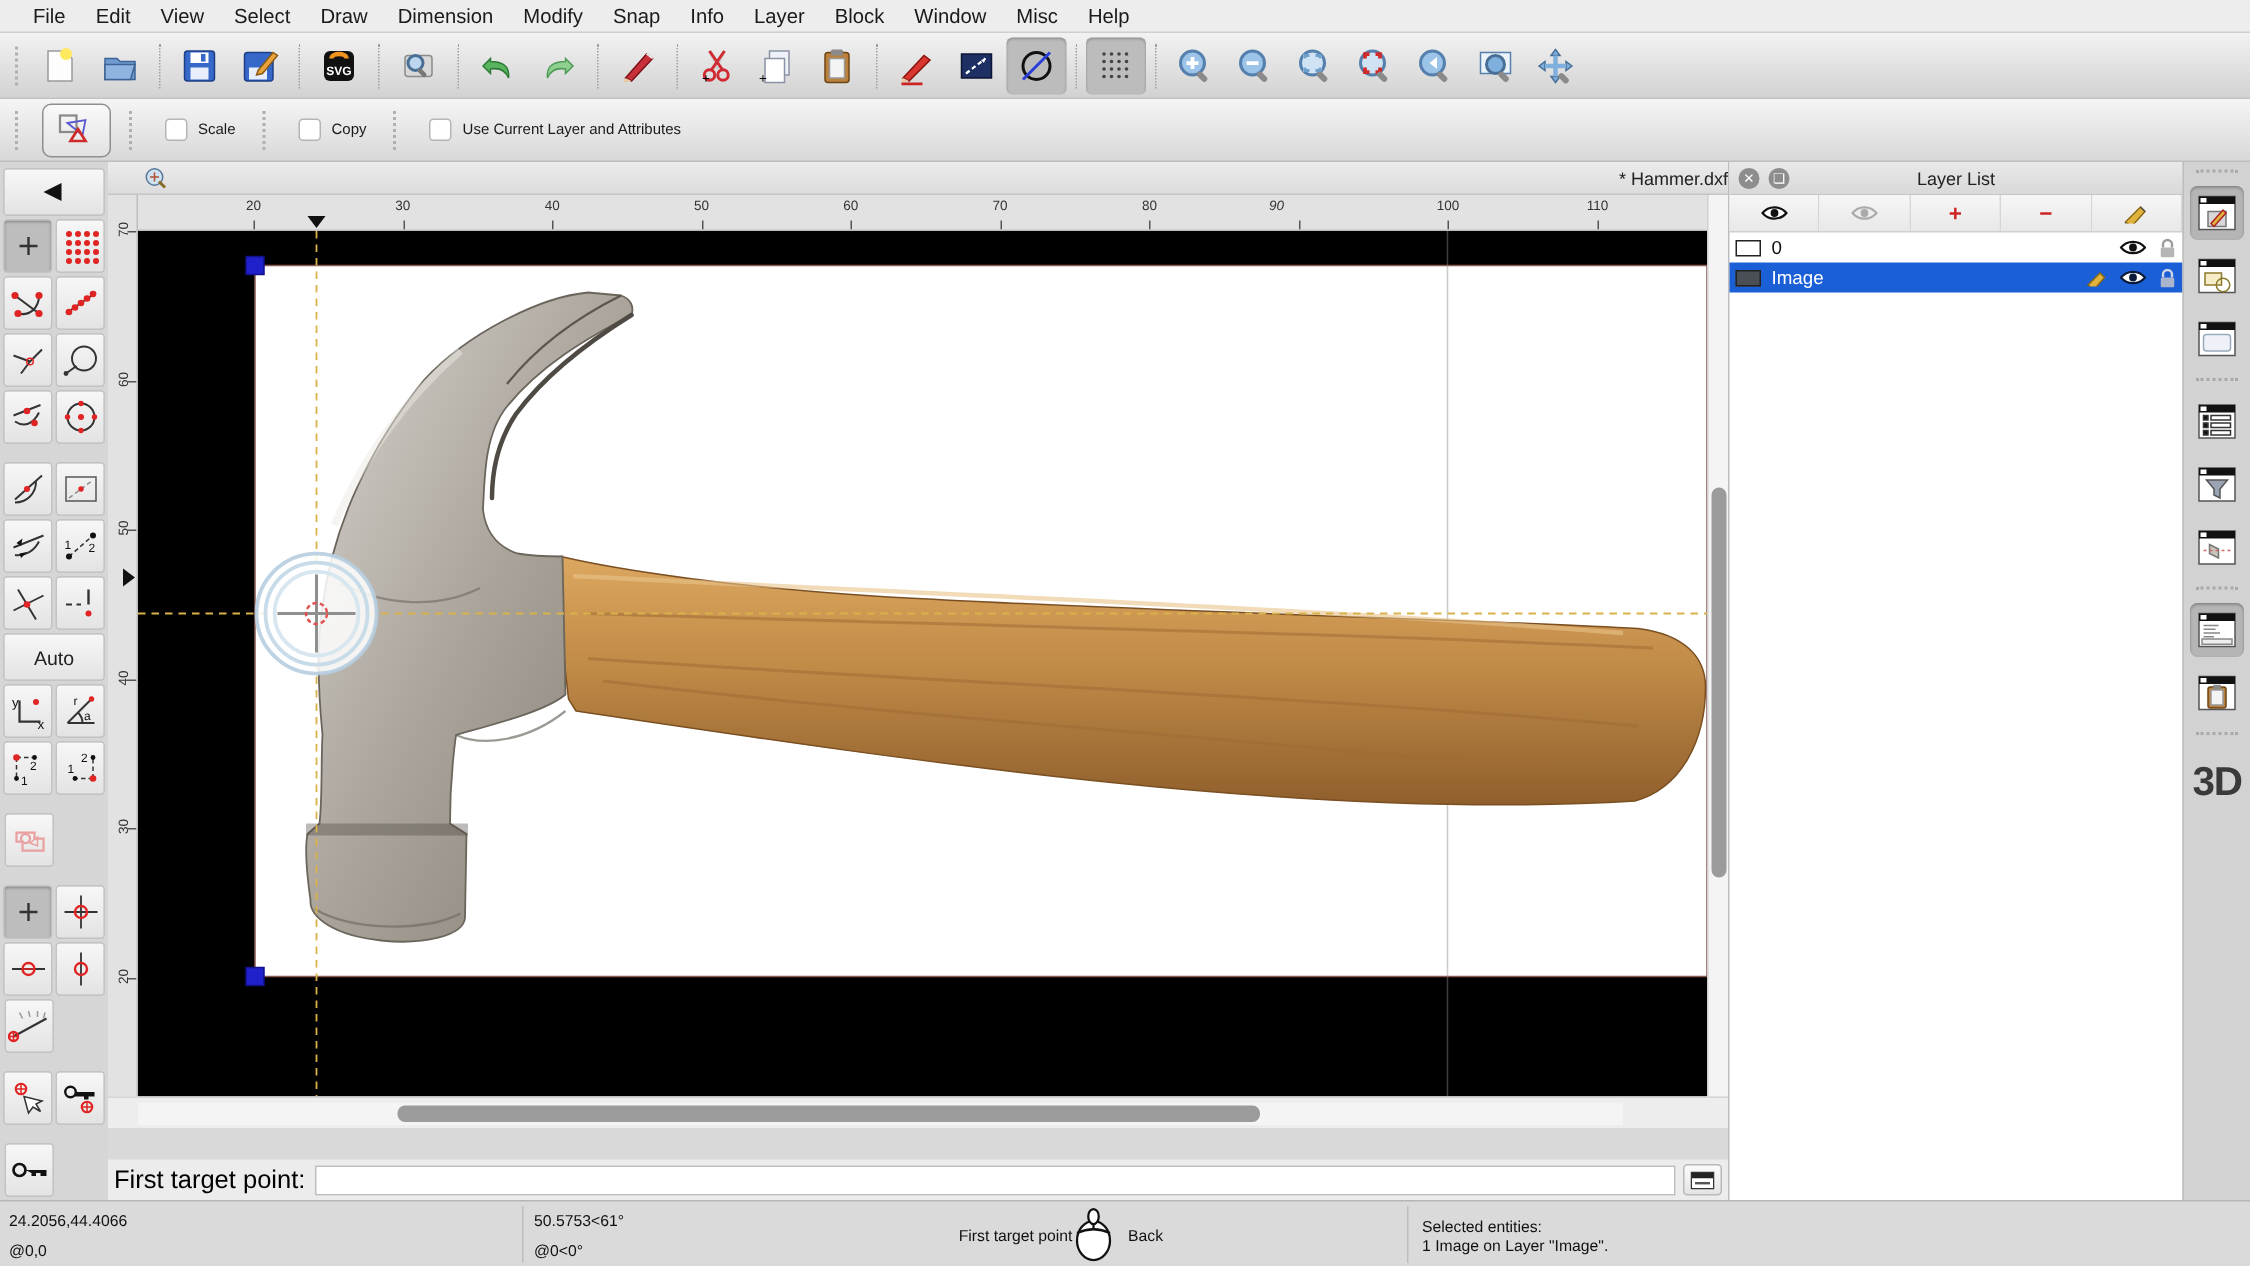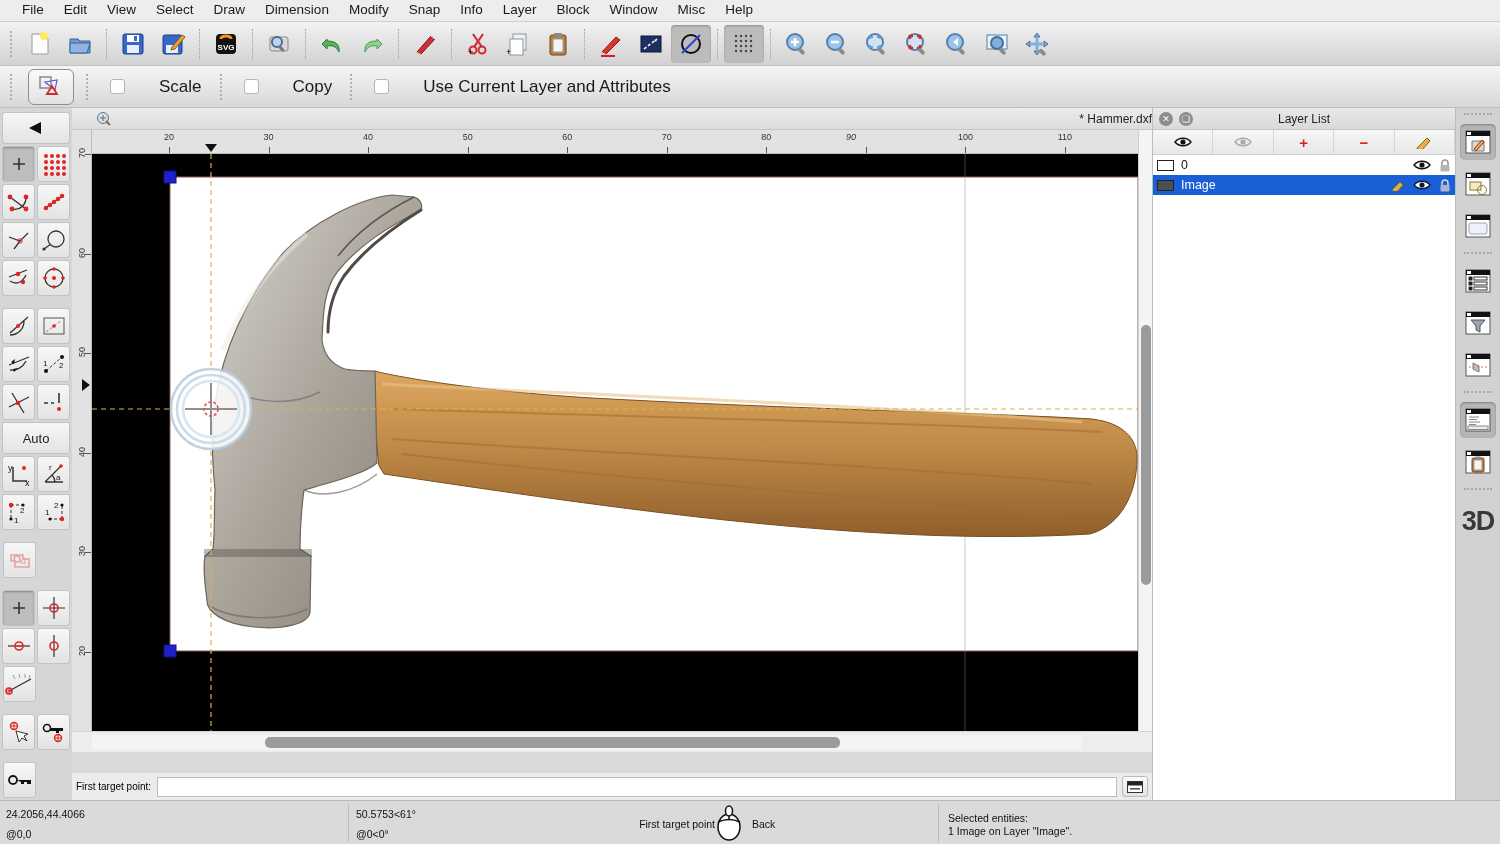--- a/index.html
+++ b/index.html
@@ -3,39 +3,39 @@
 <meta charset="utf-8">
 <style>
   * { margin:0; padding:0; box-sizing:border-box; }
   html,body { width:1500px; height:844px; overflow:hidden;
     font-family:"Liberation Sans", sans-serif; background:#d9d9d9; }
   .abs { position:absolute; }
   #app { position:relative; width:1500px; height:844px; background:#d9d9d9; }
 
   
   #menubar { left:0; top:0; width:1500px; height:22px; background:#ededed;
-    border-bottom:1px solid #cfcfcf; display:flex; align-items:flex-end; padding-left:12px; }
+    border-bottom:1px solid #cfcfcf; display:flex; align-items:center; padding-left:12px; }
   .menu-item { font-size:13.5px; color:#1a1a1a; padding:0 10px; line-height:22px; }
 
   
   #toolbar1 { left:0; top:22px; width:1500px; height:44px;
     background:linear-gradient(#f2f2f2,#d2d2d2); border-bottom:1px solid #c2c2c2;
     display:flex; align-items:center; padding-left:6px; }
   #toolbar2 { left:0; top:66px; width:1500px; height:42px;
     background:linear-gradient(#f5f5f5,#d8d8d8); border-bottom:1px solid #bdbdbd;
     display:flex; align-items:center; padding-left:6px; }
   .grab { width:6px; height:26px; border-left:2px dotted #b0b0b0; margin:0 4px; }
   .sep { width:1px; height:30px; border-left:1px dotted #9f9f9f; margin:0 6px; }
   .tbtn { width:40px; height:38px; display:flex; align-items:center; justify-content:center;
     background:transparent; border:none; border-radius:4px; }
   .tbtn.pressed { background:#bcbcbc; box-shadow:inset 0 1px 2px rgba(0,0,0,.25); }
   .chk { display:flex; align-items:center; margin:0 14px; }
   .chk .box { width:15px; height:15px; background:#fff; border:1px solid #b5b5b5;
     border-radius:3px; margin-right:7px; }
-  .chk .lbl { font-size:17px; color:#1a1a1a;margin-left:27px; }
+  .chk .lbl { font-size:10px; color:#1a1a1a; }
   #active-tool { width:46px; height:36px; border:1px solid #8f8f8f; border-radius:6px;
     background:linear-gradient(#fafafa,#e2e2e2); display:flex; align-items:center;
     justify-content:center; margin:0 8px; }
 
   
   #snapbar { left:0; top:108px; width:72px; height:692px; background:#d6d6d6;
     padding:4px 2px 0 2px; }
   .srow { display:flex; justify-content:center; gap:2px; margin-bottom:2px; }
   .sbtn { width:33px; height:36px; background:linear-gradient(#f7f7f7,#e3e3e3);
     border:1px solid #c3c3c3; border-radius:3px; display:flex; align-items:center;
@@ -80,21 +80,21 @@
 
   
   #cmdhist { left:72px; top:752px; width:1080px; height:21px; background:#fff;
     border:1px solid #c9c9c9; font-size:12.5px; color:#1414cc; display:flex;
     align-items:center; padding-left:6px; }
   #cmdhist .it { font-style:italic; margin-right:5px; }
   #cmdhist .bar { position:absolute; right:2px; top:2px; width:7px; height:16px;
     background:#707070; border-radius:3px; }
   #cmdrow { left:72px; top:773px; width:1080px; height:27px; background:#ececec;
     display:flex; align-items:center; padding:0 4px; }
-  #cmdrow .plabel { font-size:10px; color:#000; margin-right:6px; white-space:nowrap; }
+  #cmdrow .plabel { font-size:17px; color:#000; margin-right:6px; white-space:nowrap; }
   #cmdrow input { flex:1; height:20px; border:1px solid #bdbdbd; background:#fff;
     font-size:12px; padding:0 4px; }
   #kbd-btn { width:26px; height:21px; margin-left:5px; background:linear-gradient(#fbfbfb,#e4e4e4);
     border:1px solid #b9b9b9; border-radius:3px; display:flex; align-items:center; justify-content:center; }
 
   
   #layerpanel { left:1152px; top:108px; width:303px; height:692px; background:#fff;
     border-left:1px solid #bdbdbd; }
   #lp-head { height:22px; background:linear-gradient(#e9e9e9,#d9d9d9);
     border-bottom:1px solid #c5c5c5; display:flex; align-items:center; position:relative; }

